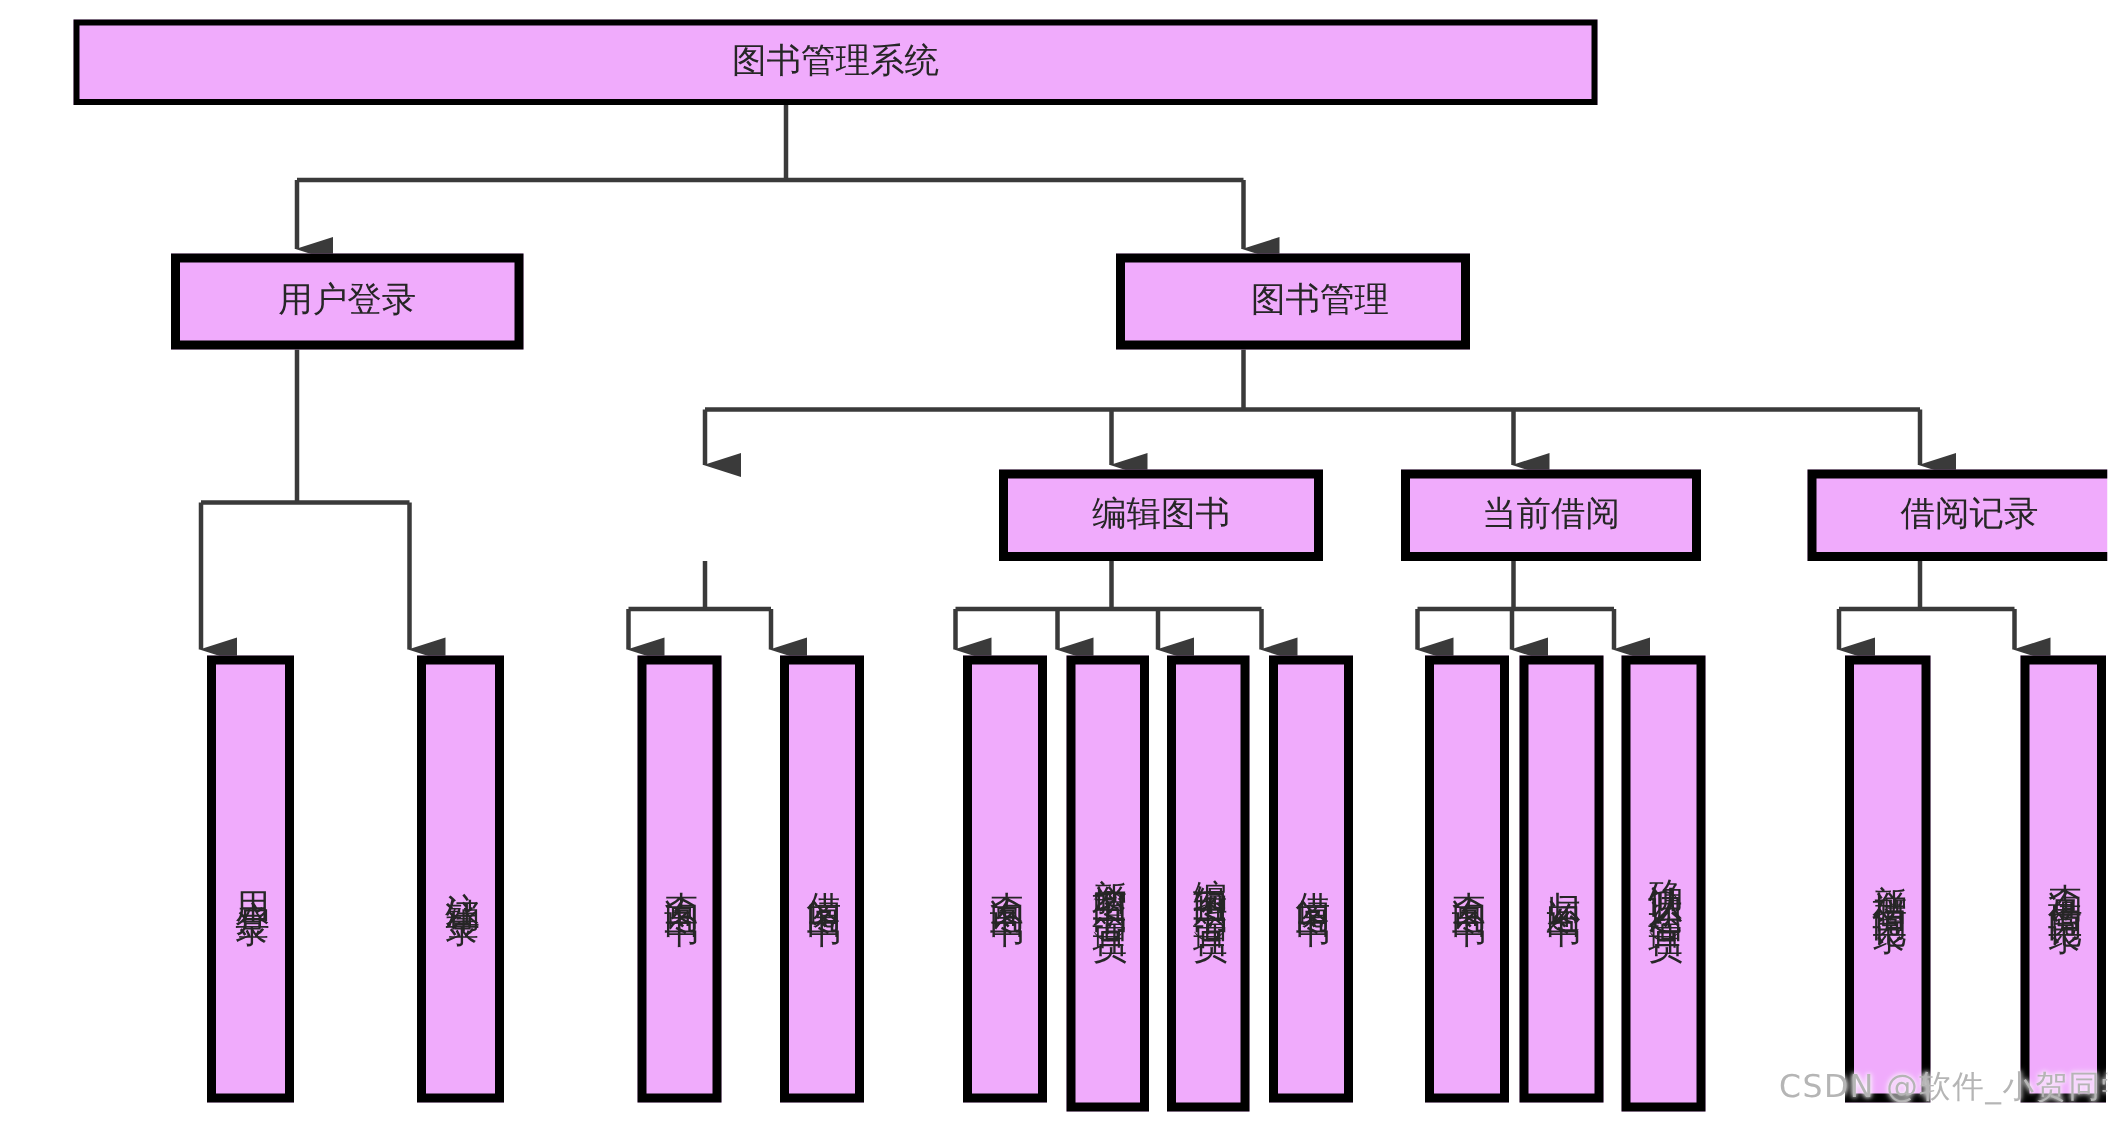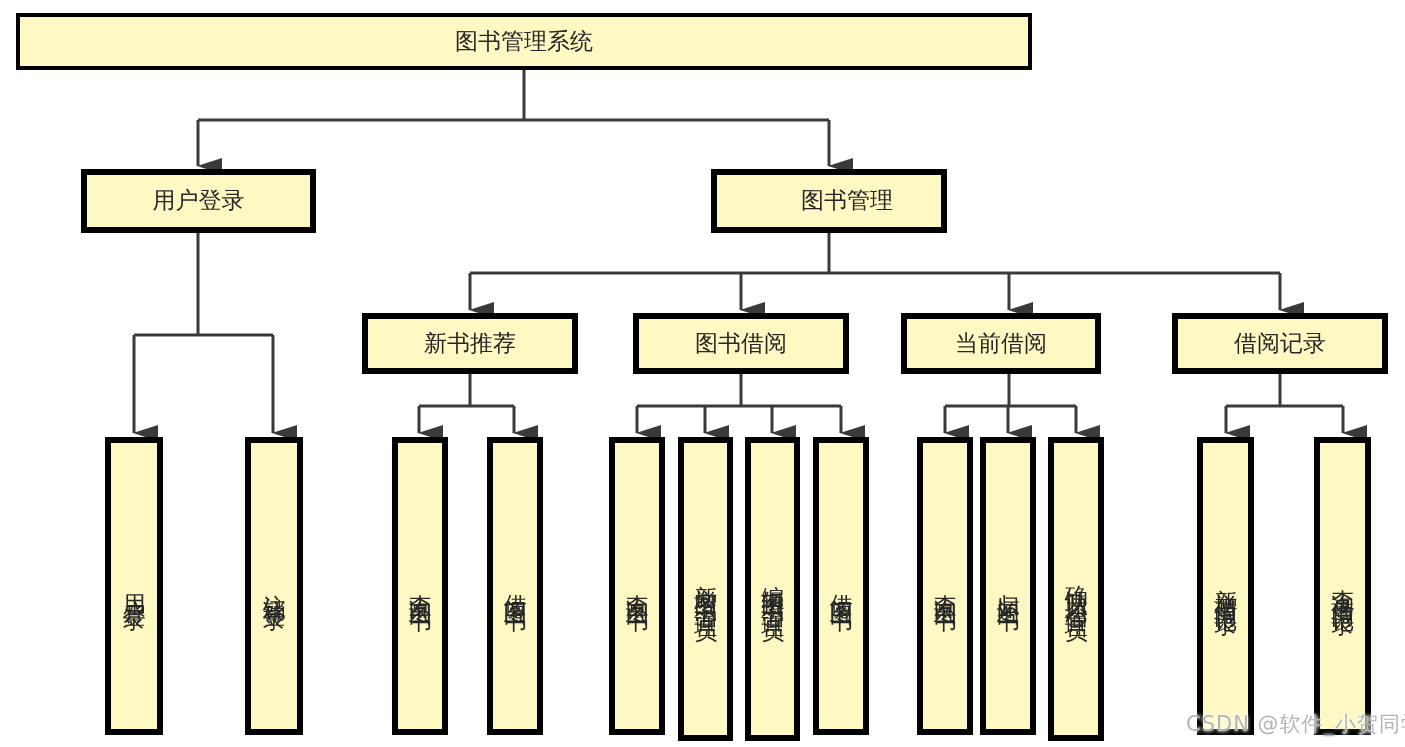--- a/index.html
+++ b/index.html
@@ -2,24 +2,24 @@
 <html><head>
 <meta charset="utf-8">
 <style>
   html,body{margin:0;padding:0;background:#ffffff;}
   .canvas{
     position:relative;width:1405px;height:747px;background:#ffffff;overflow:hidden;
     font-family:"DejaVu Sans","Liberation Sans",sans-serif;
   }
   .connectors{position:absolute;left:0;top:0;width:1405px;height:747px;}
   .box{
-    position:absolute;box-sizing:border-box;background:#fef9c3;
+    position:absolute;box-sizing:border-box;background:#f0abfc;
     border:6px solid #000000;color:#262626;
     display:flex;align-items:center;justify-content:center;
-    font-size:23px;line-height:1.2;white-space:nowrap;
+    font-size:23px;line-height:1.2;white-space:nowrap;margin-left:33px;
   }
   .rootbox{border-width:4px;}
   .vbox{
     writing-mode:vertical-rl;text-orientation:mixed;
     letter-spacing:5px;font-size:23px;
   }
   .watermark{
     position:absolute;left:1186px;top:710px;
     font-size:21px;color:#b5b5b5;letter-spacing:1px;white-space:nowrap;
     text-shadow:0 0 3px #ffffff,0 0 5px #ffffff;
@@ -78,22 +78,21 @@
       <path d="M1226,406 V433" marker-end="url(#arrow)"></path>
       <path d="M1343,406 V433" marker-end="url(#arrow)"></path>
     </g>
   </svg>
 
   <div class="box rootbox" style="left:16px;top:13px;width:1016px;height:57px;">图书管理系统</div>
 
   <div class="box" style="left:81px;top:169px;width:235px;height:64px;">用户登录</div>
   <div class="box" style="left:711px;top:169px;width:236px;height:64px;padding-left:36px;">图书管理</div>
 
-  <div class="box" style="left:362px;top:313px;width:216px;height:61px;">新书推荐</div>
-  <div class="box" style="left:633px;top:313px;width:216px;height:61px;">图书借阅</div>
+  <div class="box" style="left:633px;top:313px;width:216px;height:61px;">编辑图书</div>
   <div class="box" style="left:901px;top:313px;width:200px;height:61px;">当前借阅</div>
   <div class="box" style="left:1172px;top:313px;width:216px;height:61px;">借阅记录</div>
 
   <div class="box vbox" style="left:105px;top:437px;width:58px;height:298px;">用户登录</div>
   <div class="box vbox" style="left:245px;top:437px;width:58px;height:298px;">注销登录</div>
 
   <div class="box vbox" style="left:392px;top:437px;width:56px;height:298px;">查询图书</div>
   <div class="box vbox" style="left:487px;top:437px;width:56px;height:298px;">借阅图书</div>
 
   <div class="box vbox" style="left:609px;top:437px;width:56px;height:298px;">查询图书</div>

